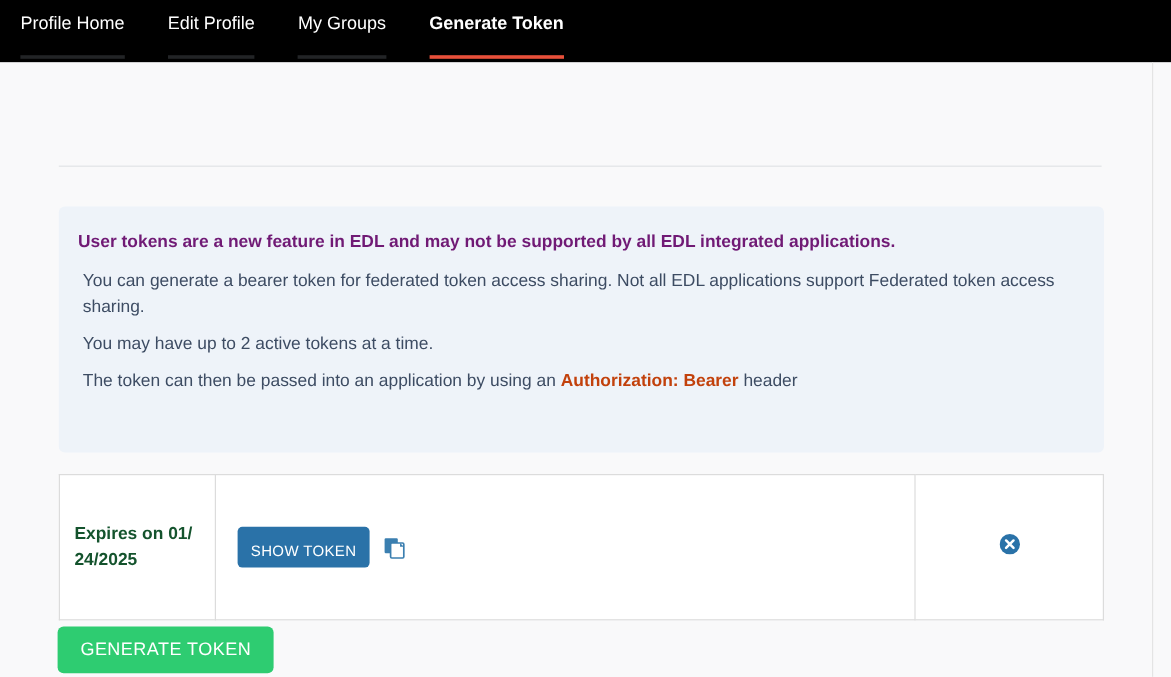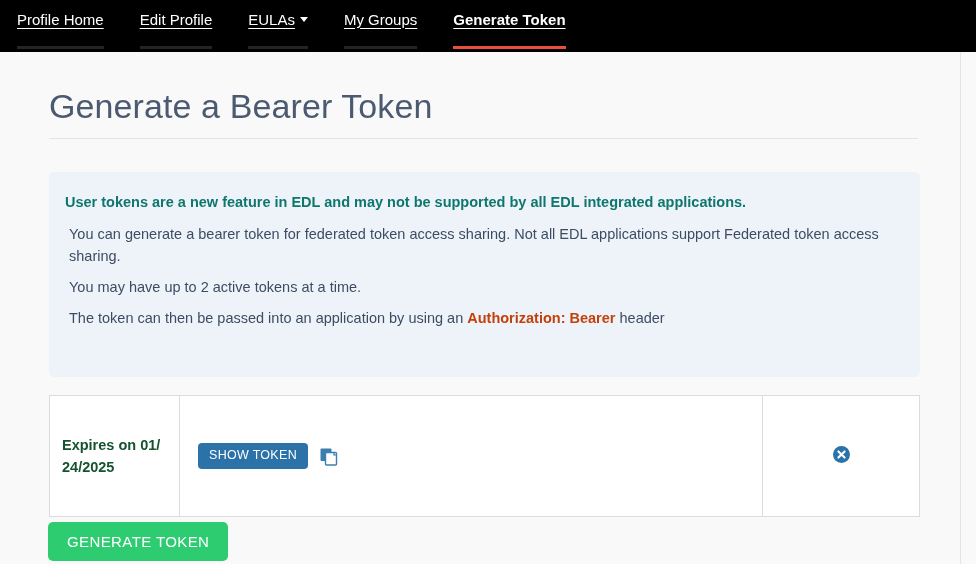--- a/index.html
+++ b/index.html
@@ -41,21 +41,20 @@
     padding: 0 0 0 0;
     margin-right: 36px;
     cursor: pointer;
     white-space: nowrap;
   }
   .nav-item:last-child { margin-right: 0; }
   .nav-label {
     font-size: 15px;
     line-height: 1;
     color: #ffffff;
-    text-decoration: underline;
     text-underline-offset: 3px;
     padding-bottom: 0px;
     position: relative;
     top: -7px;
   }
   .nav-item.active .nav-label {
     font-weight: bold;
   }
   .nav-underline {
     position: absolute;
@@ -127,21 +126,21 @@
     height: 205px;
     background: #eef3f9;
     border-radius: 5px;
     box-sizing: border-box;
     padding: 20px 16px 0 16px;
   }
   .info-lead {
     margin: 0 0 11px 0;
     font-size: 14.5px;
     font-weight: bold;
-    color: #0f766e;
+    color: #701a75;
     line-height: 1.4;
   }
   .info-para {
     margin: 0 0 9px 4px;
     font-size: 14.5px;
     line-height: 1.52;
     color: #3d4c63;
   }
   .info-para b { color: #c2410c; }
 
@@ -187,21 +186,21 @@
 
   .btn-show-token {
     display: inline-block;
     background: #2a72a8;
     color: #ffffff;
     border: none;
     border-radius: 4px;
     font-family: "Liberation Sans", sans-serif;
     font-size: 12.5px;
     letter-spacing: 0.3px;
-    padding: 6px 11px 7px 11px;
+    padding: 14px 11px 7px 11px;
     cursor: pointer;
     line-height: 1;
   }
 
   .copy-icon {
     width: 18px;
     height: 18px;
     display: inline-block;
     cursor: pointer;
     position: relative;
@@ -242,42 +241,36 @@
       <span class="nav-underline"></span>
     </div>
 
     <div class="nav-item">
       <span class="nav-label">Edit Profile</span>
       <span class="nav-underline"></span>
     </div>
 
 
 
-    <div class="nav-item">
-      <span class="nav-label">EULAs</span>
-      <span class="caret"></span>
-      <span class="nav-underline"></span>
-    </div>
 
     <div class="nav-item">
       <span class="nav-label">My Groups</span>
       <span class="nav-underline"></span>
     </div>
 
     <div class="nav-item active">
       <span class="nav-label">Generate Token</span>
       <span class="nav-underline"></span>
     </div>
 
   </div>
 </div>
 
 <div class="page">
 
-  <h1 class="page-title">Generate a Bearer Token</h1>
   <div class="title-rule"></div>
 
   <div class="info-panel">
     <p class="info-lead">User tokens are a new feature in EDL and may not be supported by all EDL integrated applications.</p>
     <p class="info-para">You can generate a bearer token for federated token access sharing. Not all EDL applications support Federated token access sharing.</p>
     <p class="info-para">You may have up to 2 active tokens at a time.</p>
     <p class="info-para"><span>The token can then be passed into an application by using an </span><b>Authorization: Bearer</b><span> header</span></p>
   </div>
 
   <table class="token-table">

